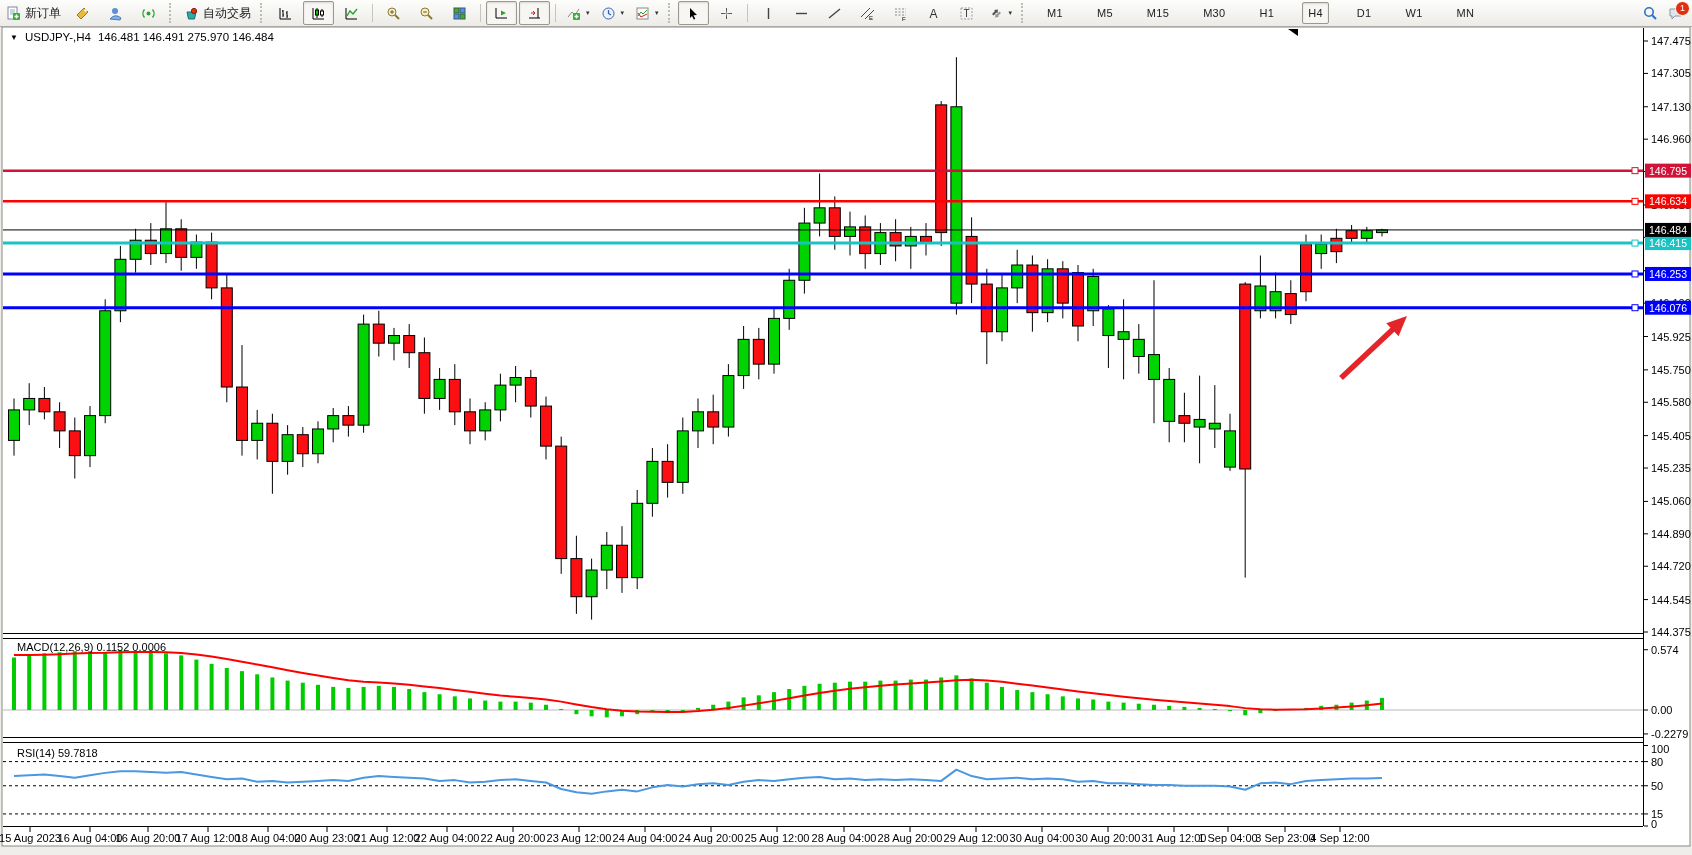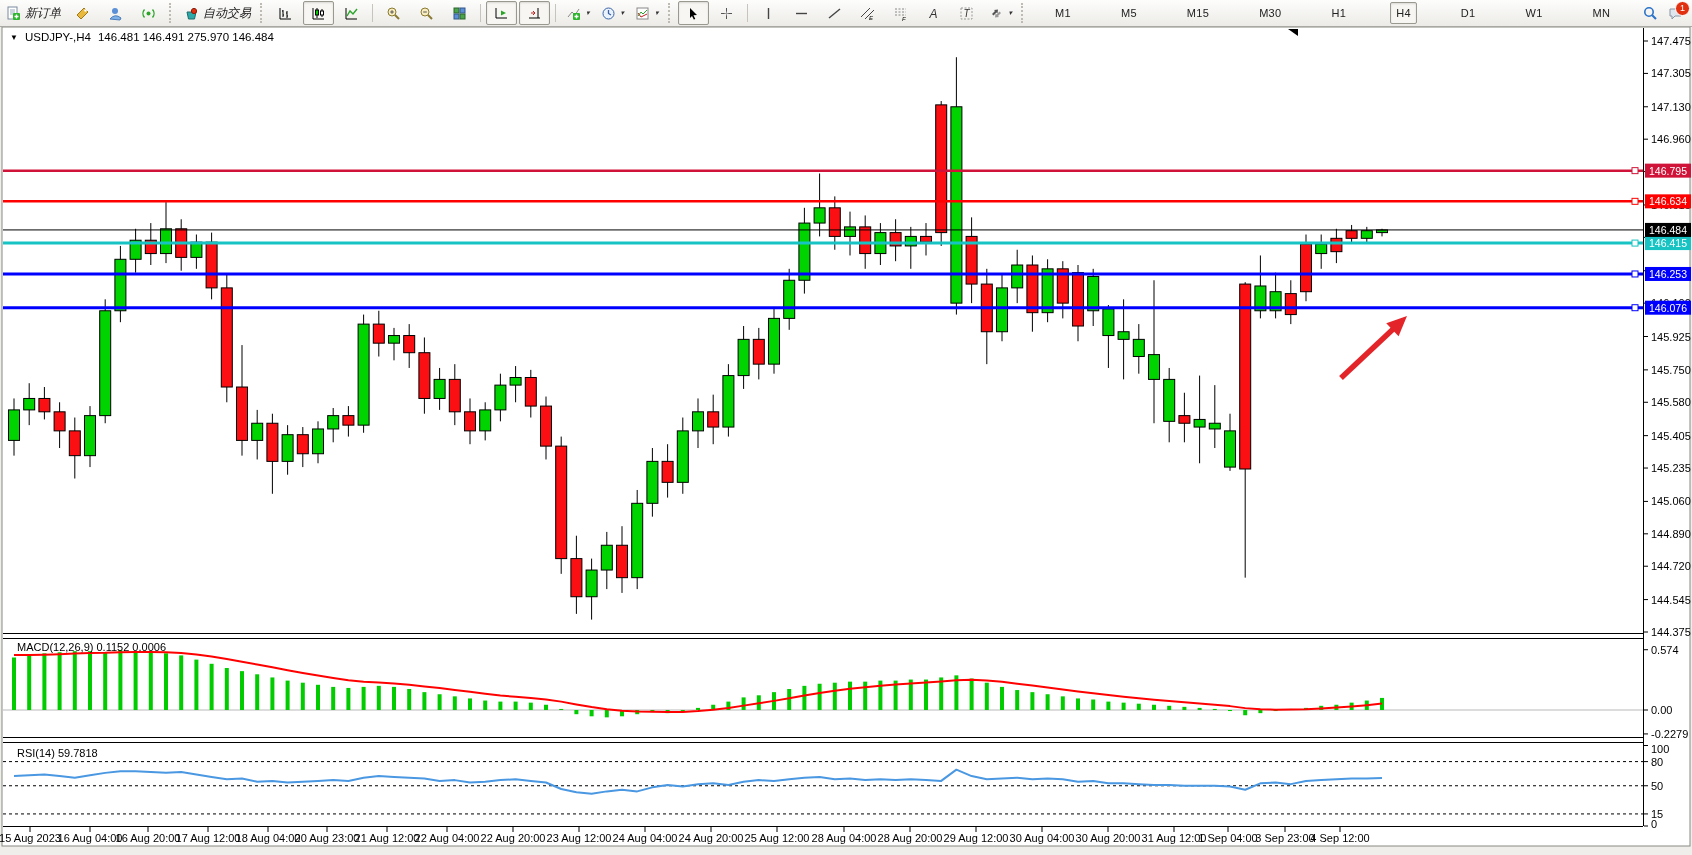--- a/index.html
+++ b/index.html
@@ -1,24 +1,24 @@
 <!DOCTYPE html>
 <html><head>
 <meta charset="utf-8">
 <style>
   html,body{margin:0;padding:0;}
   body{width:1692px;height:855px;background:#efeeea;font-family:"Liberation Sans",sans-serif;overflow:hidden;position:relative;}
   .toolbar{position:absolute;top:0;left:0;width:1692px;height:26px;background:linear-gradient(#fdfdfc,#ecebe7);border-bottom:1px solid #a9a8a2;display:flex;align-items:center;z-index:5;}
-  .tbtn{height:22px;min-width:23px;display:inline-flex;align-items:center;justify-content:center;gap:3px;padding:0 3px;margin:0 1px;border:1px solid transparent;border-radius:2px;font-size:12px;color:#1a1a1a;white-space:nowrap;cursor:default;font-style:italic;}
+  .tbtn{height:22px;min-width:23px;display:inline-flex;align-items:center;justify-content:center;gap:3px;padding:0 3px;margin:0 1px;border:1px solid transparent;border-radius:2px;font-size:12px;color:#1a1a1a;white-space:nowrap;cursor:default;}
   .tbtn.active{border:1px solid #9a998f;background:#f7f6f2;box-shadow:inset 0 1px 2px rgba(0,0,0,.12);}
   .tbtn .lbl{font-size:12px;}
   .tbtn .caret{font-size:7px;color:#333;margin-left:1px;}
   .tbsep{width:3px;height:20px;border-left:2px dotted #bdbbb2;margin:0 4px;}
   .tbdiv{width:1px;height:18px;background:#c6c4bc;margin:0 4px;}
-  .tf{font-size:11px;letter-spacing:.3px;color:#222;padding:0 5px;height:20px;display:inline-flex;align-items:center;border:1px solid transparent;border-radius:2px;margin:0 19px;}
+  .tf{font-size:11px;letter-spacing:.3px;color:#222;padding:0 5px;height:20px;display:inline-flex;align-items:center;border:1px solid transparent;border-radius:2px;margin:0 11px;}
   .tf.active{border:1px solid #9a998f;background:#f7f6f2;box-shadow:inset 0 1px 2px rgba(0,0,0,.12);}
   .tb-right{margin-left:auto;display:flex;align-items:center;gap:8px;padding-right:8px;}
   .badge{position:absolute;top:-4px;right:-6px;background:#e03010;color:#fff;font-size:9px;width:13px;height:13px;border-radius:50%;display:flex;align-items:center;justify-content:center;border:1px solid #fff;}
   .chart-title{position:absolute;top:31px;left:10px;z-index:3;font-size:11.5px;color:#000;display:flex;align-items:center;gap:7px;}
   .chart-title .tri{font-size:8px;position:relative;top:0px;}
   svg text{font-family:"Liberation Sans",sans-serif;}
 </style>
 </head>
 <body>
 

